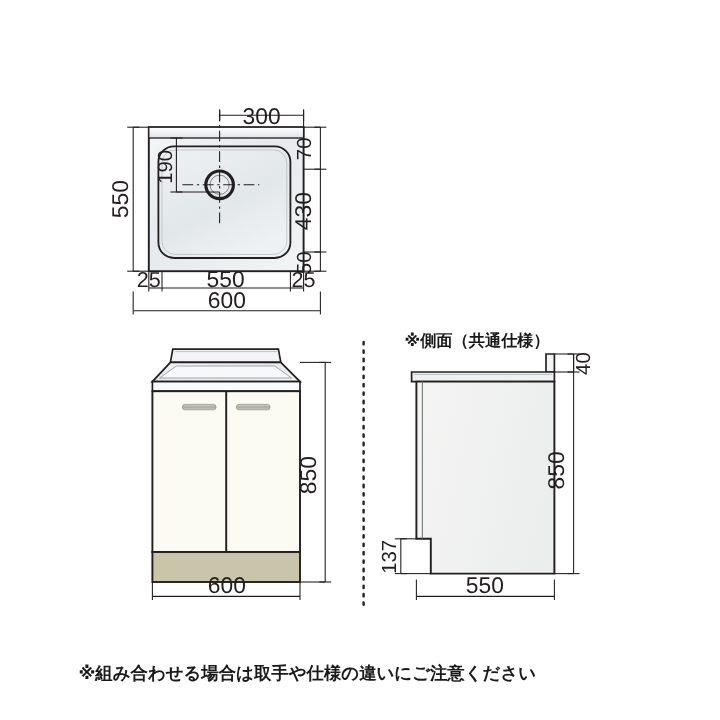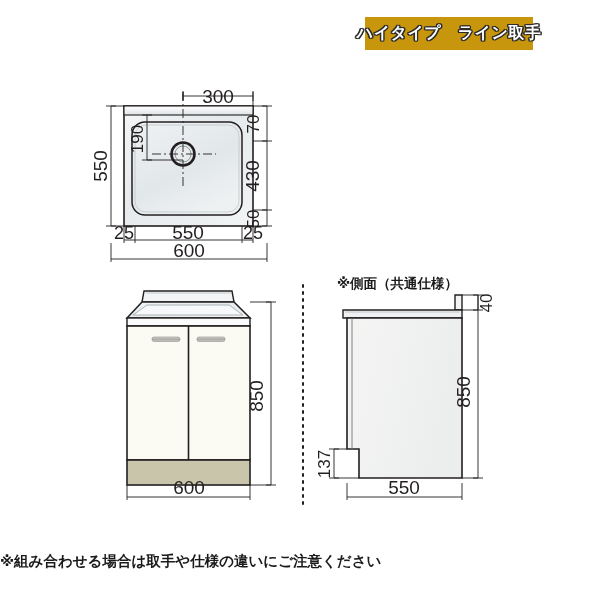--- a/index.html
+++ b/index.html
@@ -61,36 +61,33 @@
     width: 600px;
     height: 600px;
   }
 
   
   #footer-note {
     position: absolute;
     left: 0;
     top: 552px;
     width: 512px;
-    text-align: left;
+    text-align: center;
     font-family: "DejaVu Sans", sans-serif;
     font-size: 14.5px;
     font-weight: bold;
     color: #1a1a1a;
     letter-spacing: 0px;
   }
 </style>
 </head>
 <body>
 
 <div id="page">
 
-  <div id="header-banner">
-    <span class="banner-text">ハイタイプ　ライン取手</span>
-  </div>
 
   <svg id="drawing" viewBox="0 0 600 600" xmlns="http://www.w3.org/2000/svg">
     <defs>
       <linearGradient id="counterGrad" x1="0" y1="0" x2="1" y2="1">
         <stop offset="0%" stop-color="#f4f6f7"></stop>
         <stop offset="45%" stop-color="#e6eaec"></stop>
         <stop offset="100%" stop-color="#f2f4f5"></stop>
       </linearGradient>
       <linearGradient id="basinGrad" x1="0" y1="0" x2="0.6" y2="1">
         <stop offset="0%" stop-color="#eff2f3"></stop>

